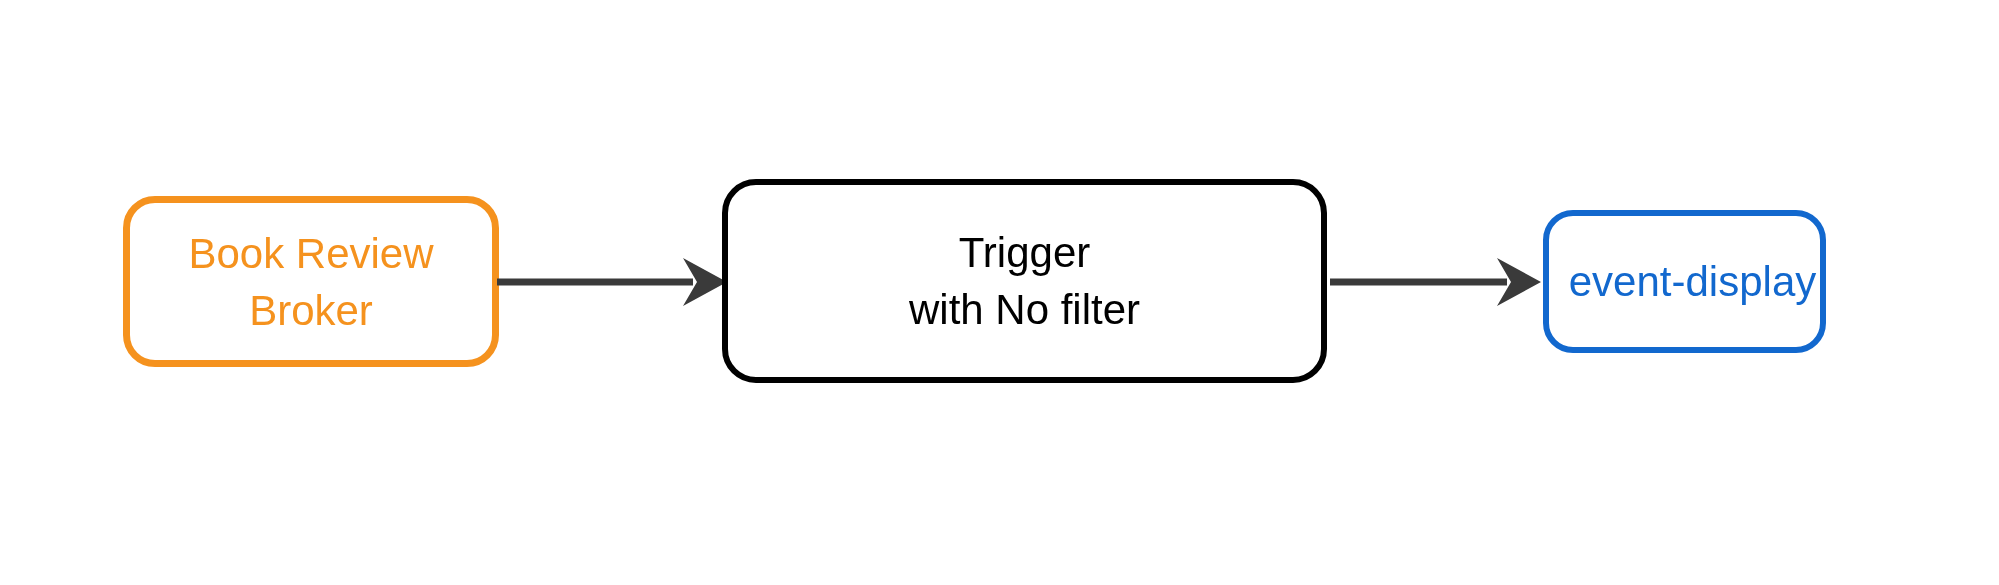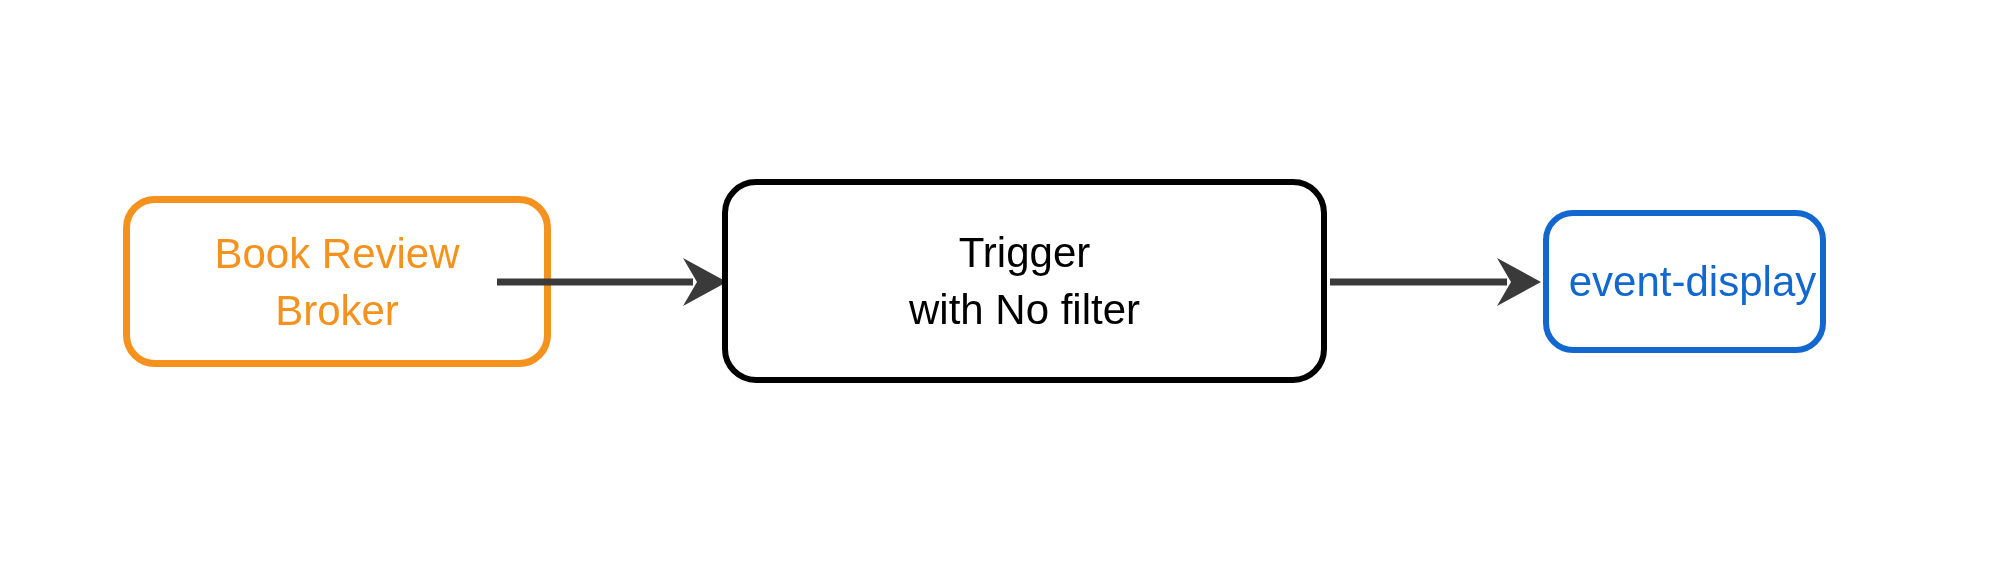--- a/index.html
+++ b/index.html
@@ -23,21 +23,21 @@
     align-items: center;
     justify-content: center;
     text-align: center;
     font-size: 42px;
     line-height: 57px;
     white-space: pre-line;
   }
   .node-broker {
     left: 123px;
     top: 196px;
-    width: 428px;
+    width: 376px;
     height: 171px;
     border-width: 7px;
     border-radius: 32px;
   }
   .node-trigger {
     left: 722px;
     top: 179px;
     width: 605px;
     height: 204px;
     border-width: 6px;

